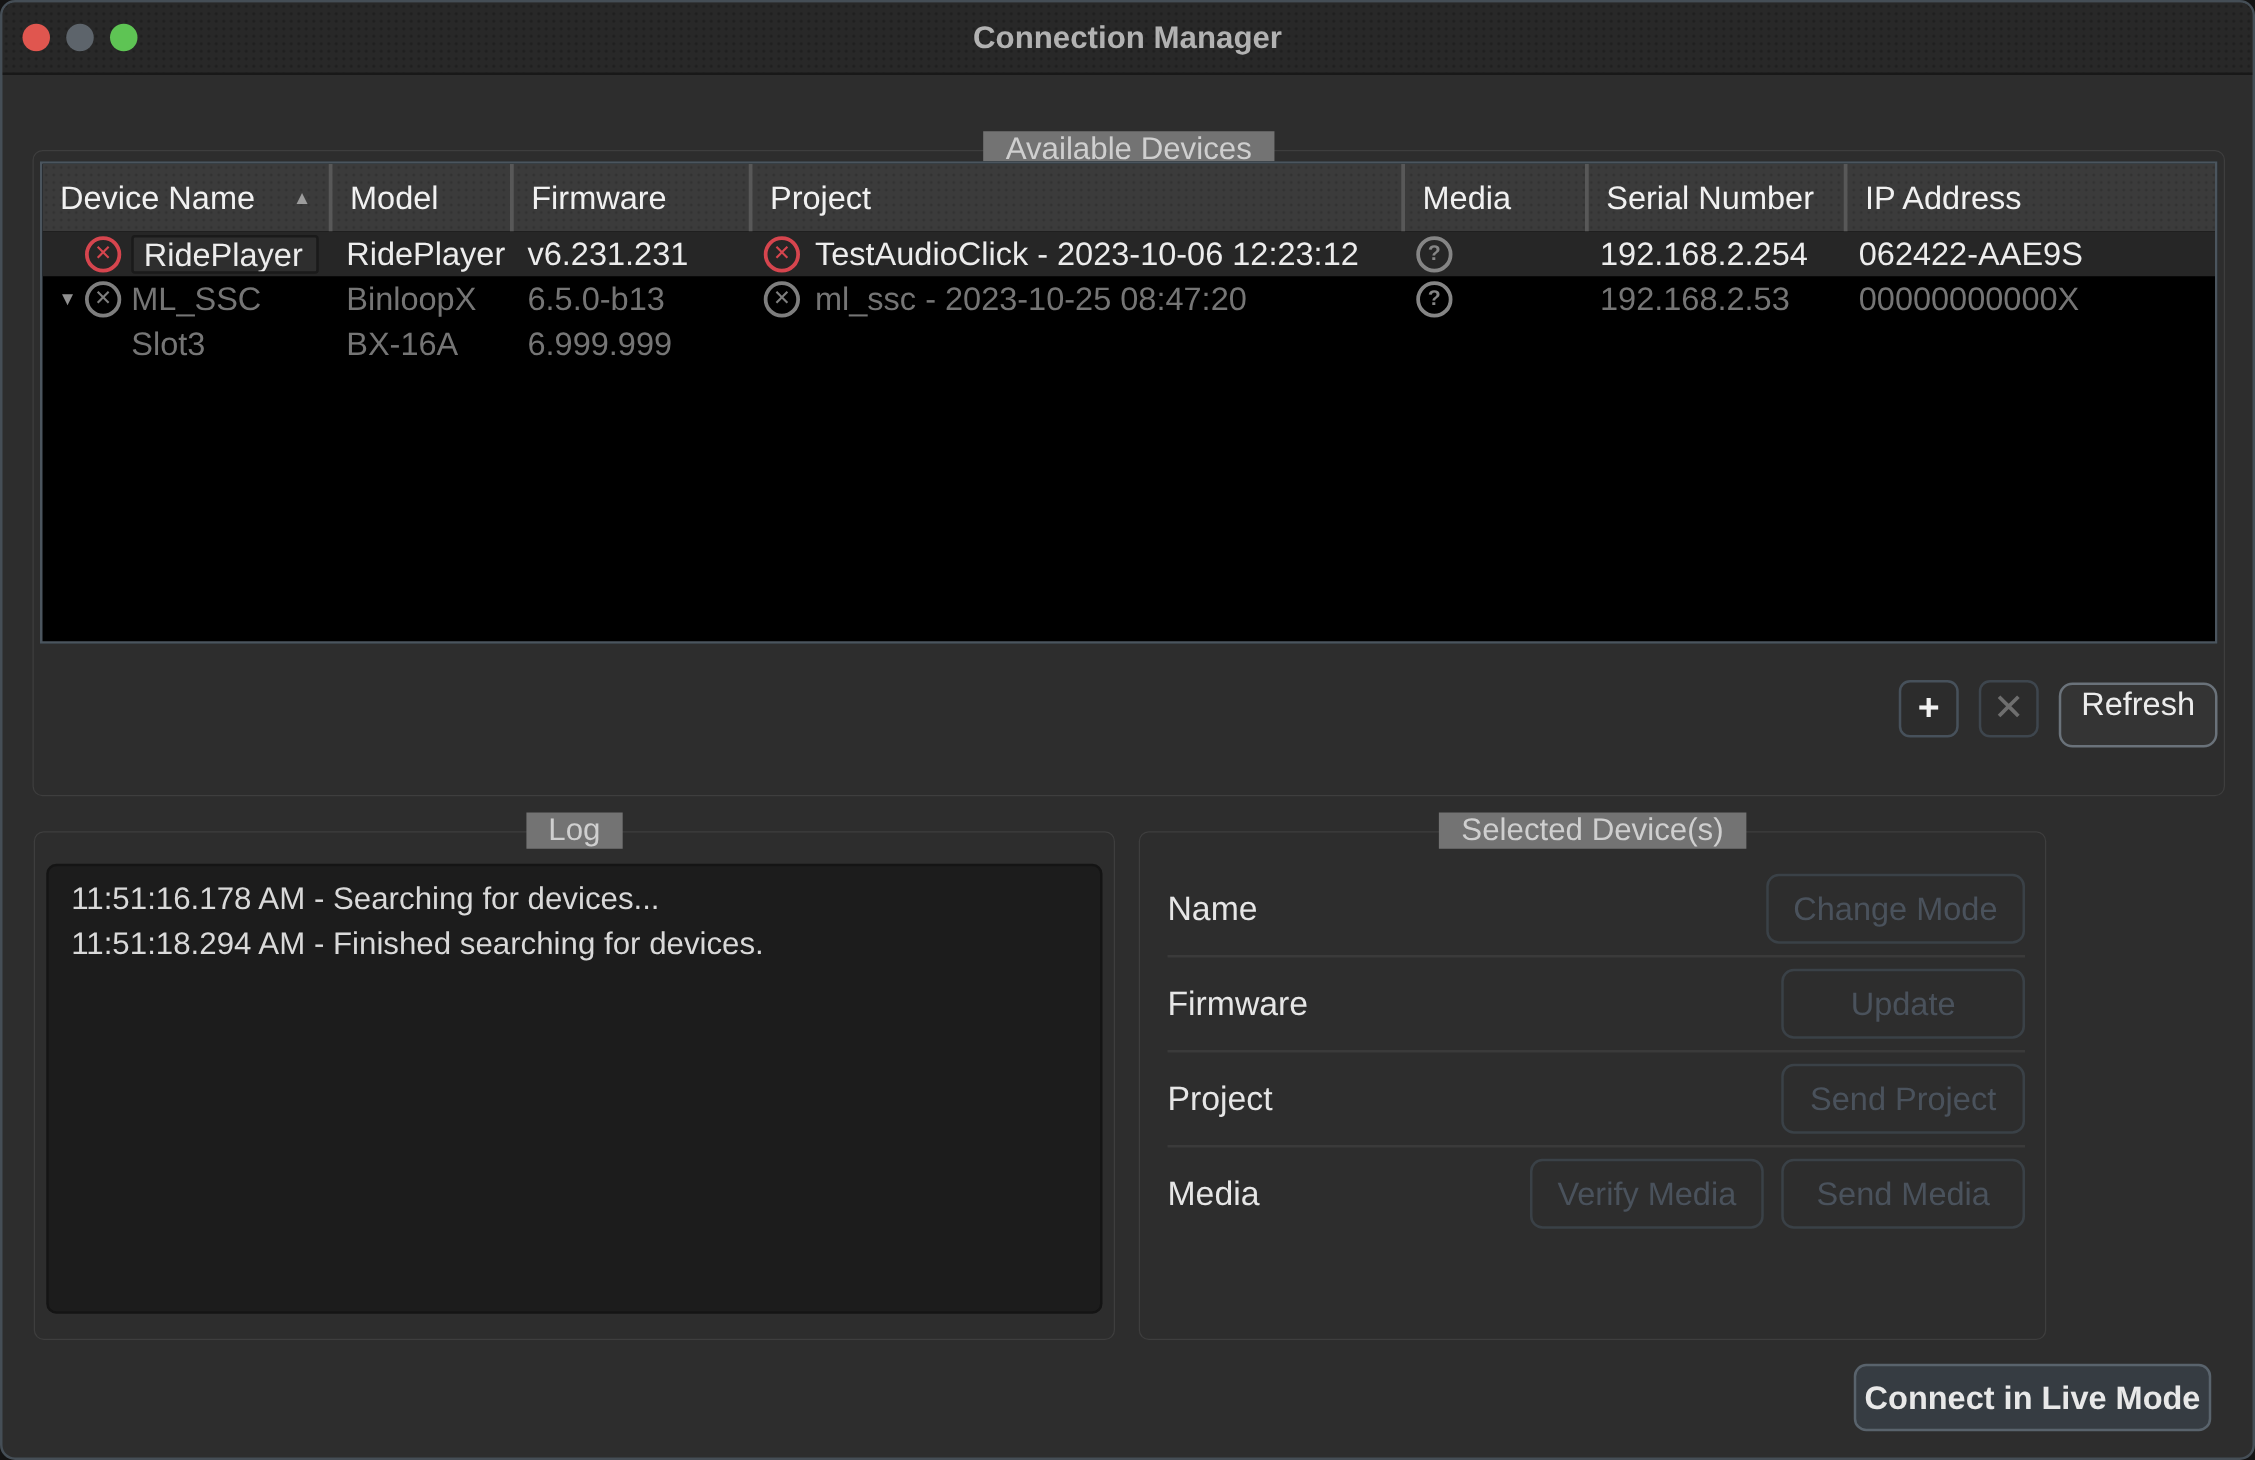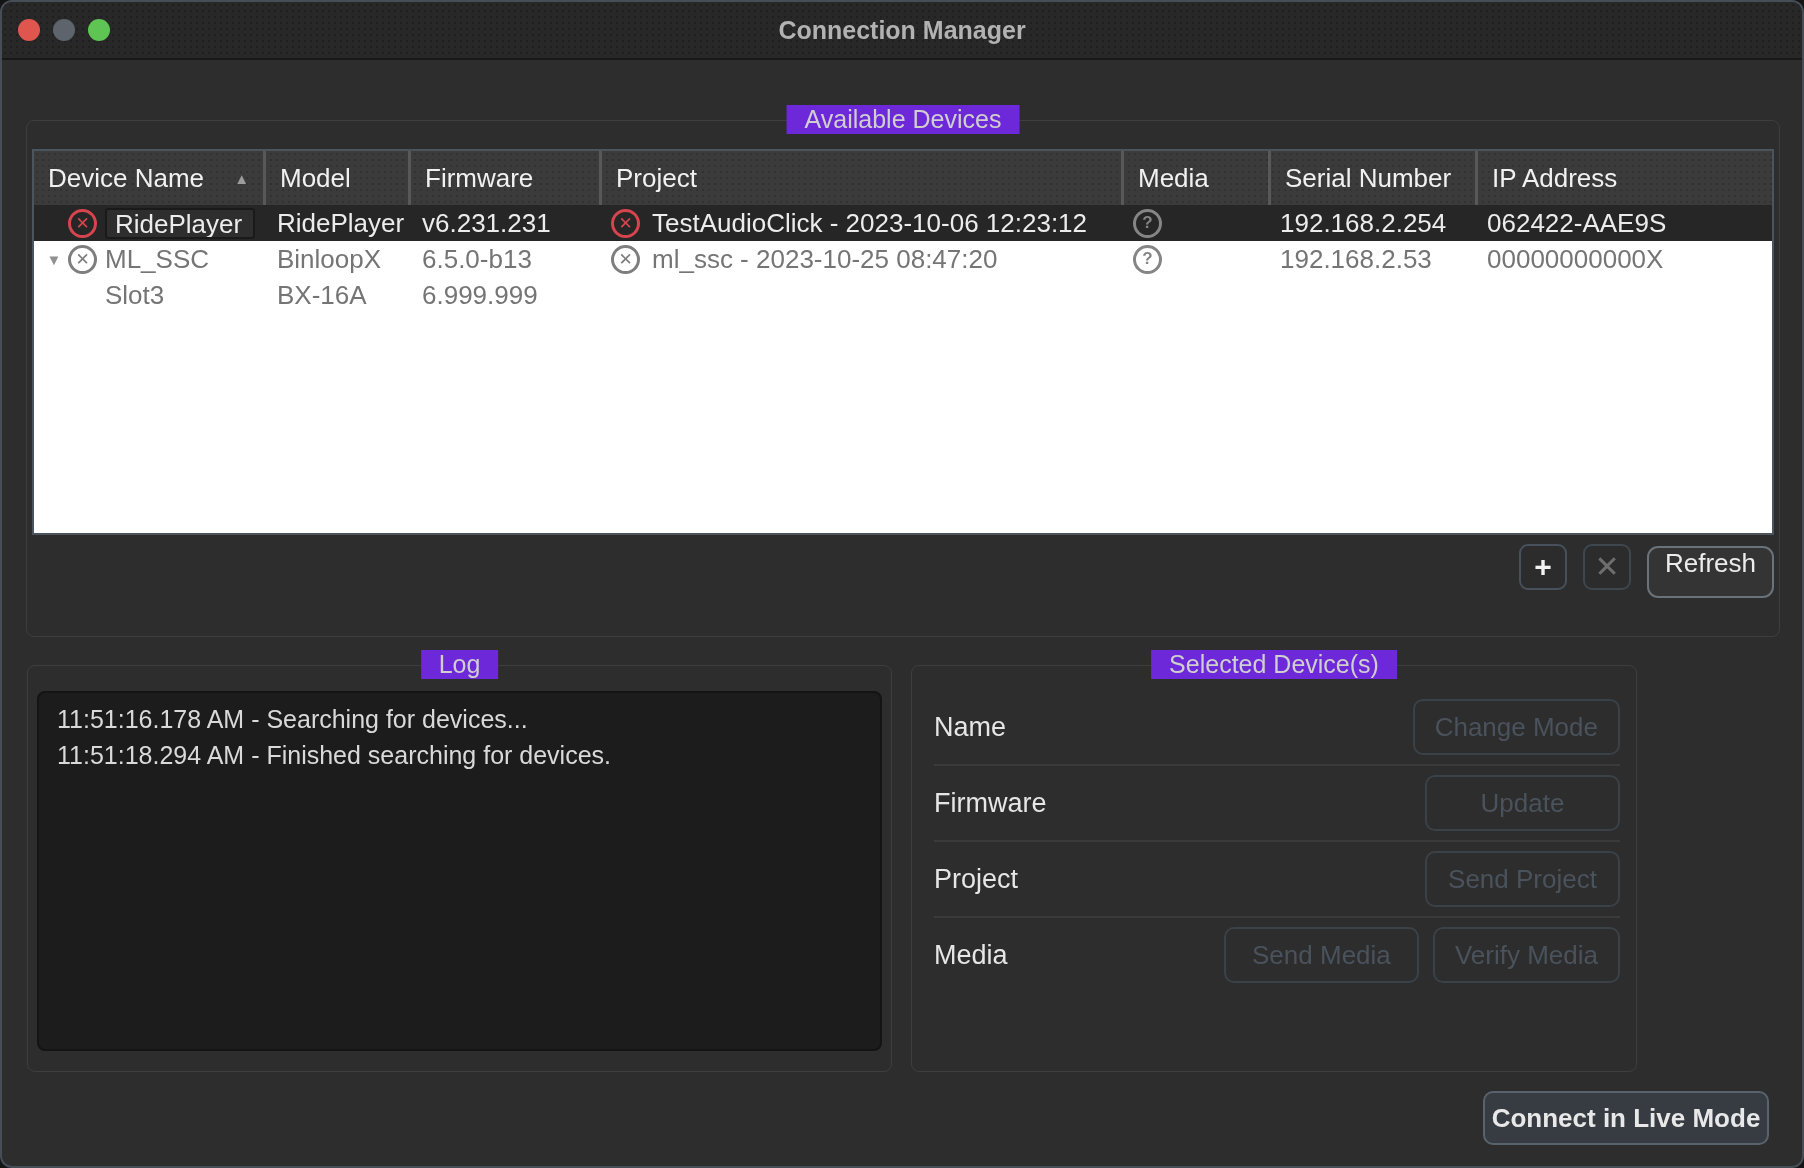--- a/index.html
+++ b/index.html
@@ -16,29 +16,29 @@
             background-size:6px 6px;}
   .titlebar .title{line-height:56px;text-align:center;font-size:25px;font-weight:bold;color:#b2b2b2;}
   .lights{position:absolute;left:16px;top:0;height:56px;display:flex;align-items:center;gap:13px;}
   .light{width:22px;height:22px;border-radius:50%;}
   .light.red{background:#e0564f;}
   .light.gray{background:#5d646b;}
   .light.green{background:#5ec454;}
 
   
   .gb{position:absolute;border:1px solid #3e3e3e;border-radius:8px;box-sizing:border-box;}
-  .gb>.legend{position:absolute;top:-16px;left:50%;transform:translateX(-50%);background:#6d28d9;
+  .gb>.legend{position:absolute;top:-16px;left:50%;transform:translateX(-50%);background:#737373;
               padding:0 18px;font-size:25px;color:#cfcfcf;white-space:nowrap;}
 
   #gb-devices{left:24px;top:118px;width:1754px;height:517px;}
   #gb-log{left:25px;top:663px;width:865px;height:407px;}
   #gb-sel{left:909px;top:663px;width:726px;height:407px;}
 
   
-  .table{position:absolute;left:5px;top:28px;width:1742px;height:386px;background:#ffffff;
+  .table{position:absolute;left:5px;top:8px;width:1742px;height:386px;background:#000000;
          border:2px solid #4b555e;box-sizing:border-box;overflow:hidden;}
   .tgrid{display:grid;grid-template-columns:229px 145px 191px 522px 147px 207px 1fr;}
   .thead{height:54px;background:#3b3b3b;
          background-image:radial-gradient(rgba(0,0,0,0.15) 1px,transparent 1.3px);background-size:6px 6px;}
   .th{display:flex;align-items:center;font-size:26px;color:#f1f1f1;padding-left:14px;box-sizing:border-box;overflow:hidden;}
   .th+.th{border-left:3px solid #585858;}
   .sort{margin-left:auto;margin-right:14px;font-size:15px;color:#9c9c9c;}
 
   .trow{height:36px;align-items:center;font-size:26px;white-space:nowrap;}
   .trow.online{background:#262626;color:#ececec;}
@@ -243,22 +243,22 @@
       <div class="selrow sep">
         <span class="lbl">Project</span>
         <div class="btngroup">
           <div class="dbtn">Send Project</div>
         </div>
       </div>
 
       <div class="selrow">
         <span class="lbl">Media</span>
         <div class="btngroup">
+          <div class="dbtn narrow">Verify Media</div>
           <div class="dbtn">Send Media</div>
-          <div class="dbtn narrow">Verify Media</div>
         </div>
       </div>
 
     </div>
   </div>
 
   <div class="connect">Connect in Live Mode</div>
 
 </div>
 </div>

